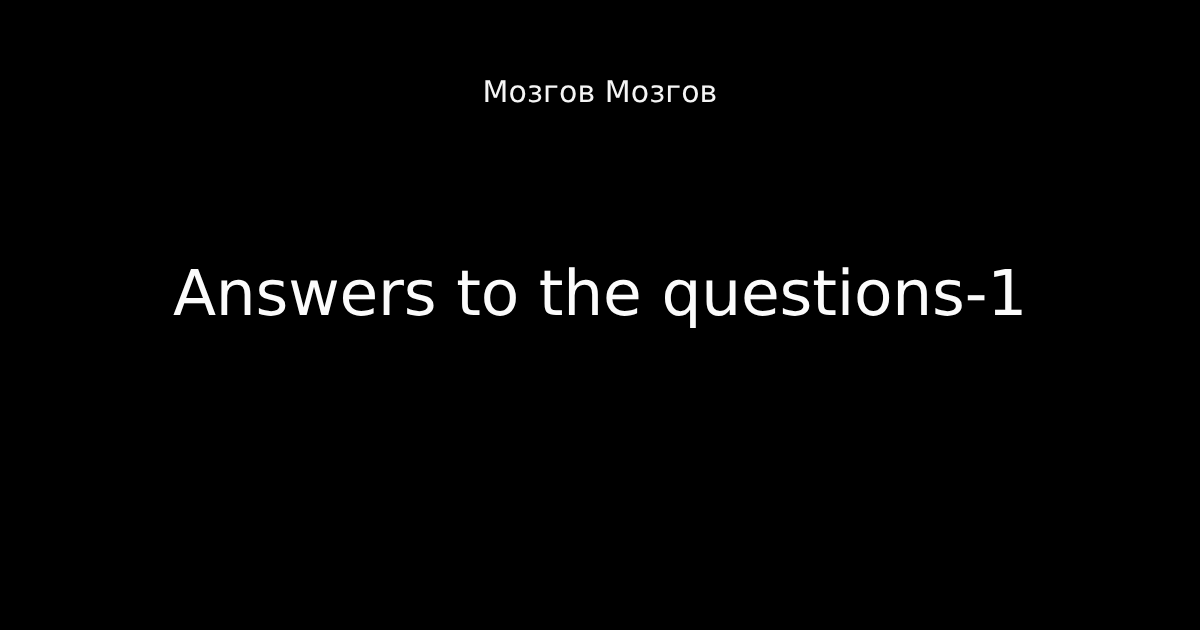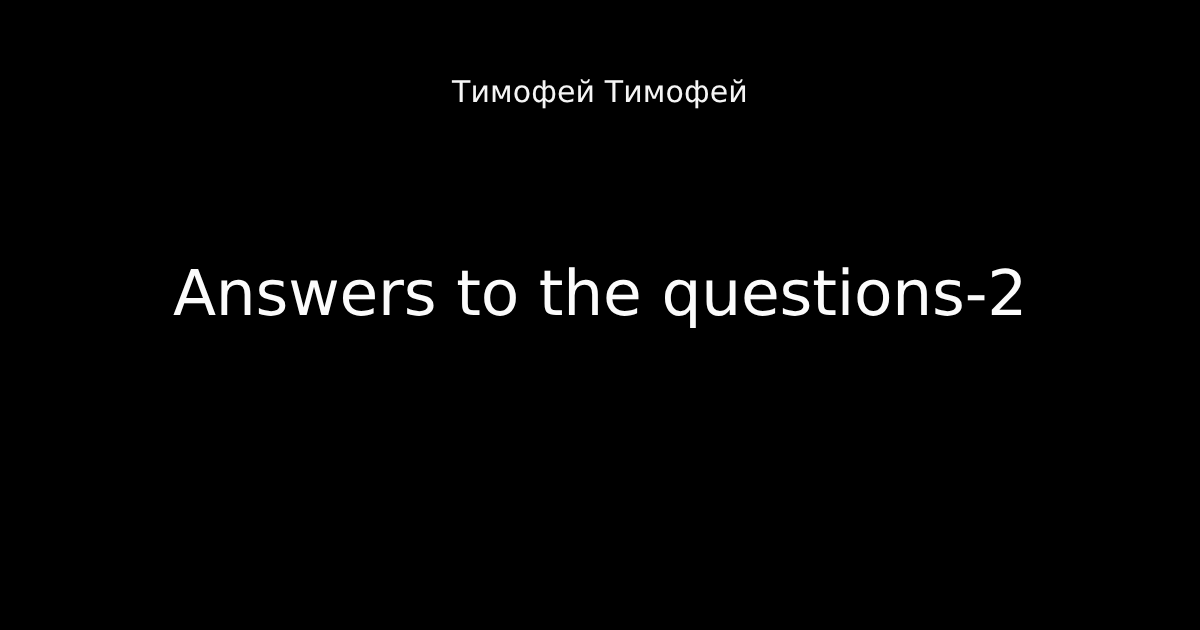--- a/index.html
+++ b/index.html
@@ -81,22 +81,22 @@
     width: 1200px;
     height: 288px;
   }
 </style>
 </head>
 <body>
 
 <div class="slide" style="--bg: #000000; width: 1200px; height: 630px;">
 
   <div class="author-row">
-    <span class="author-text">Тимофей Тимофей</span>
+    <span class="author-text">Мозгов Мозгов</span>
   </div>
 
   <div class="title-row">
-    <h1 class="title-text">Answers to the questions-2</h1>
+    <h1 class="title-text">Answers to the questions-1</h1>
   </div>
 
   <div class="body-area"></div>
 
 </div>
 
 </body></html>

